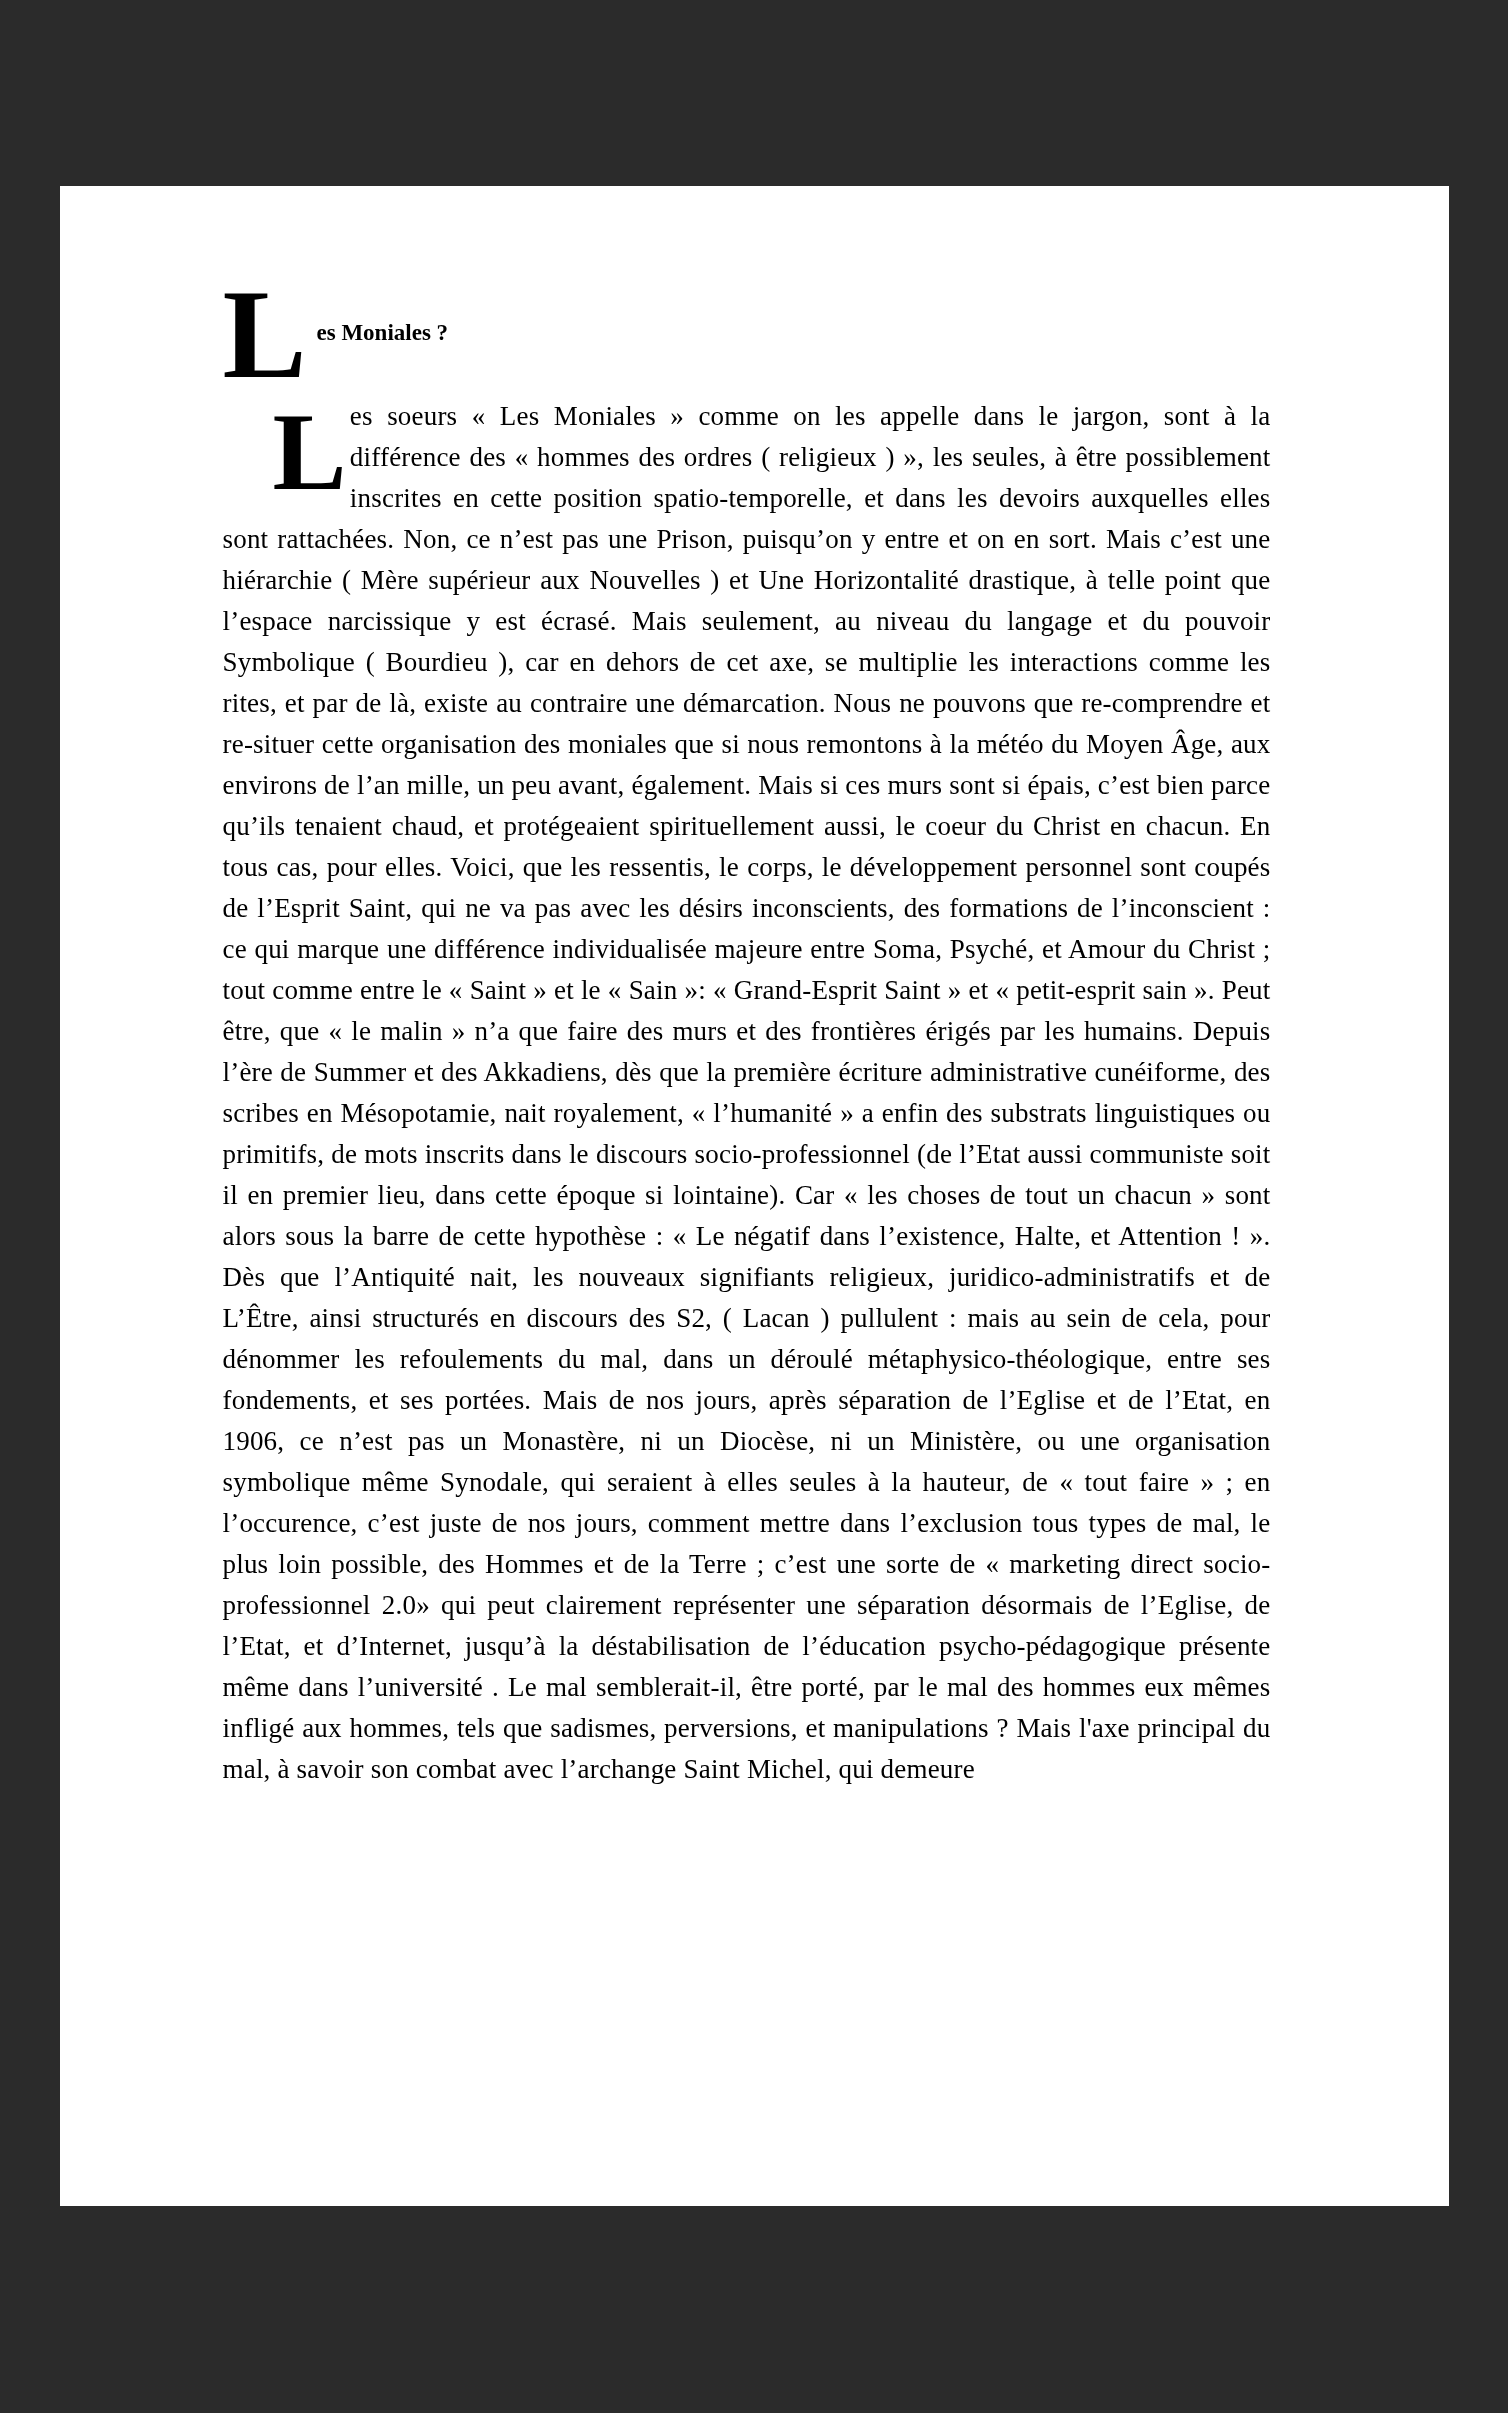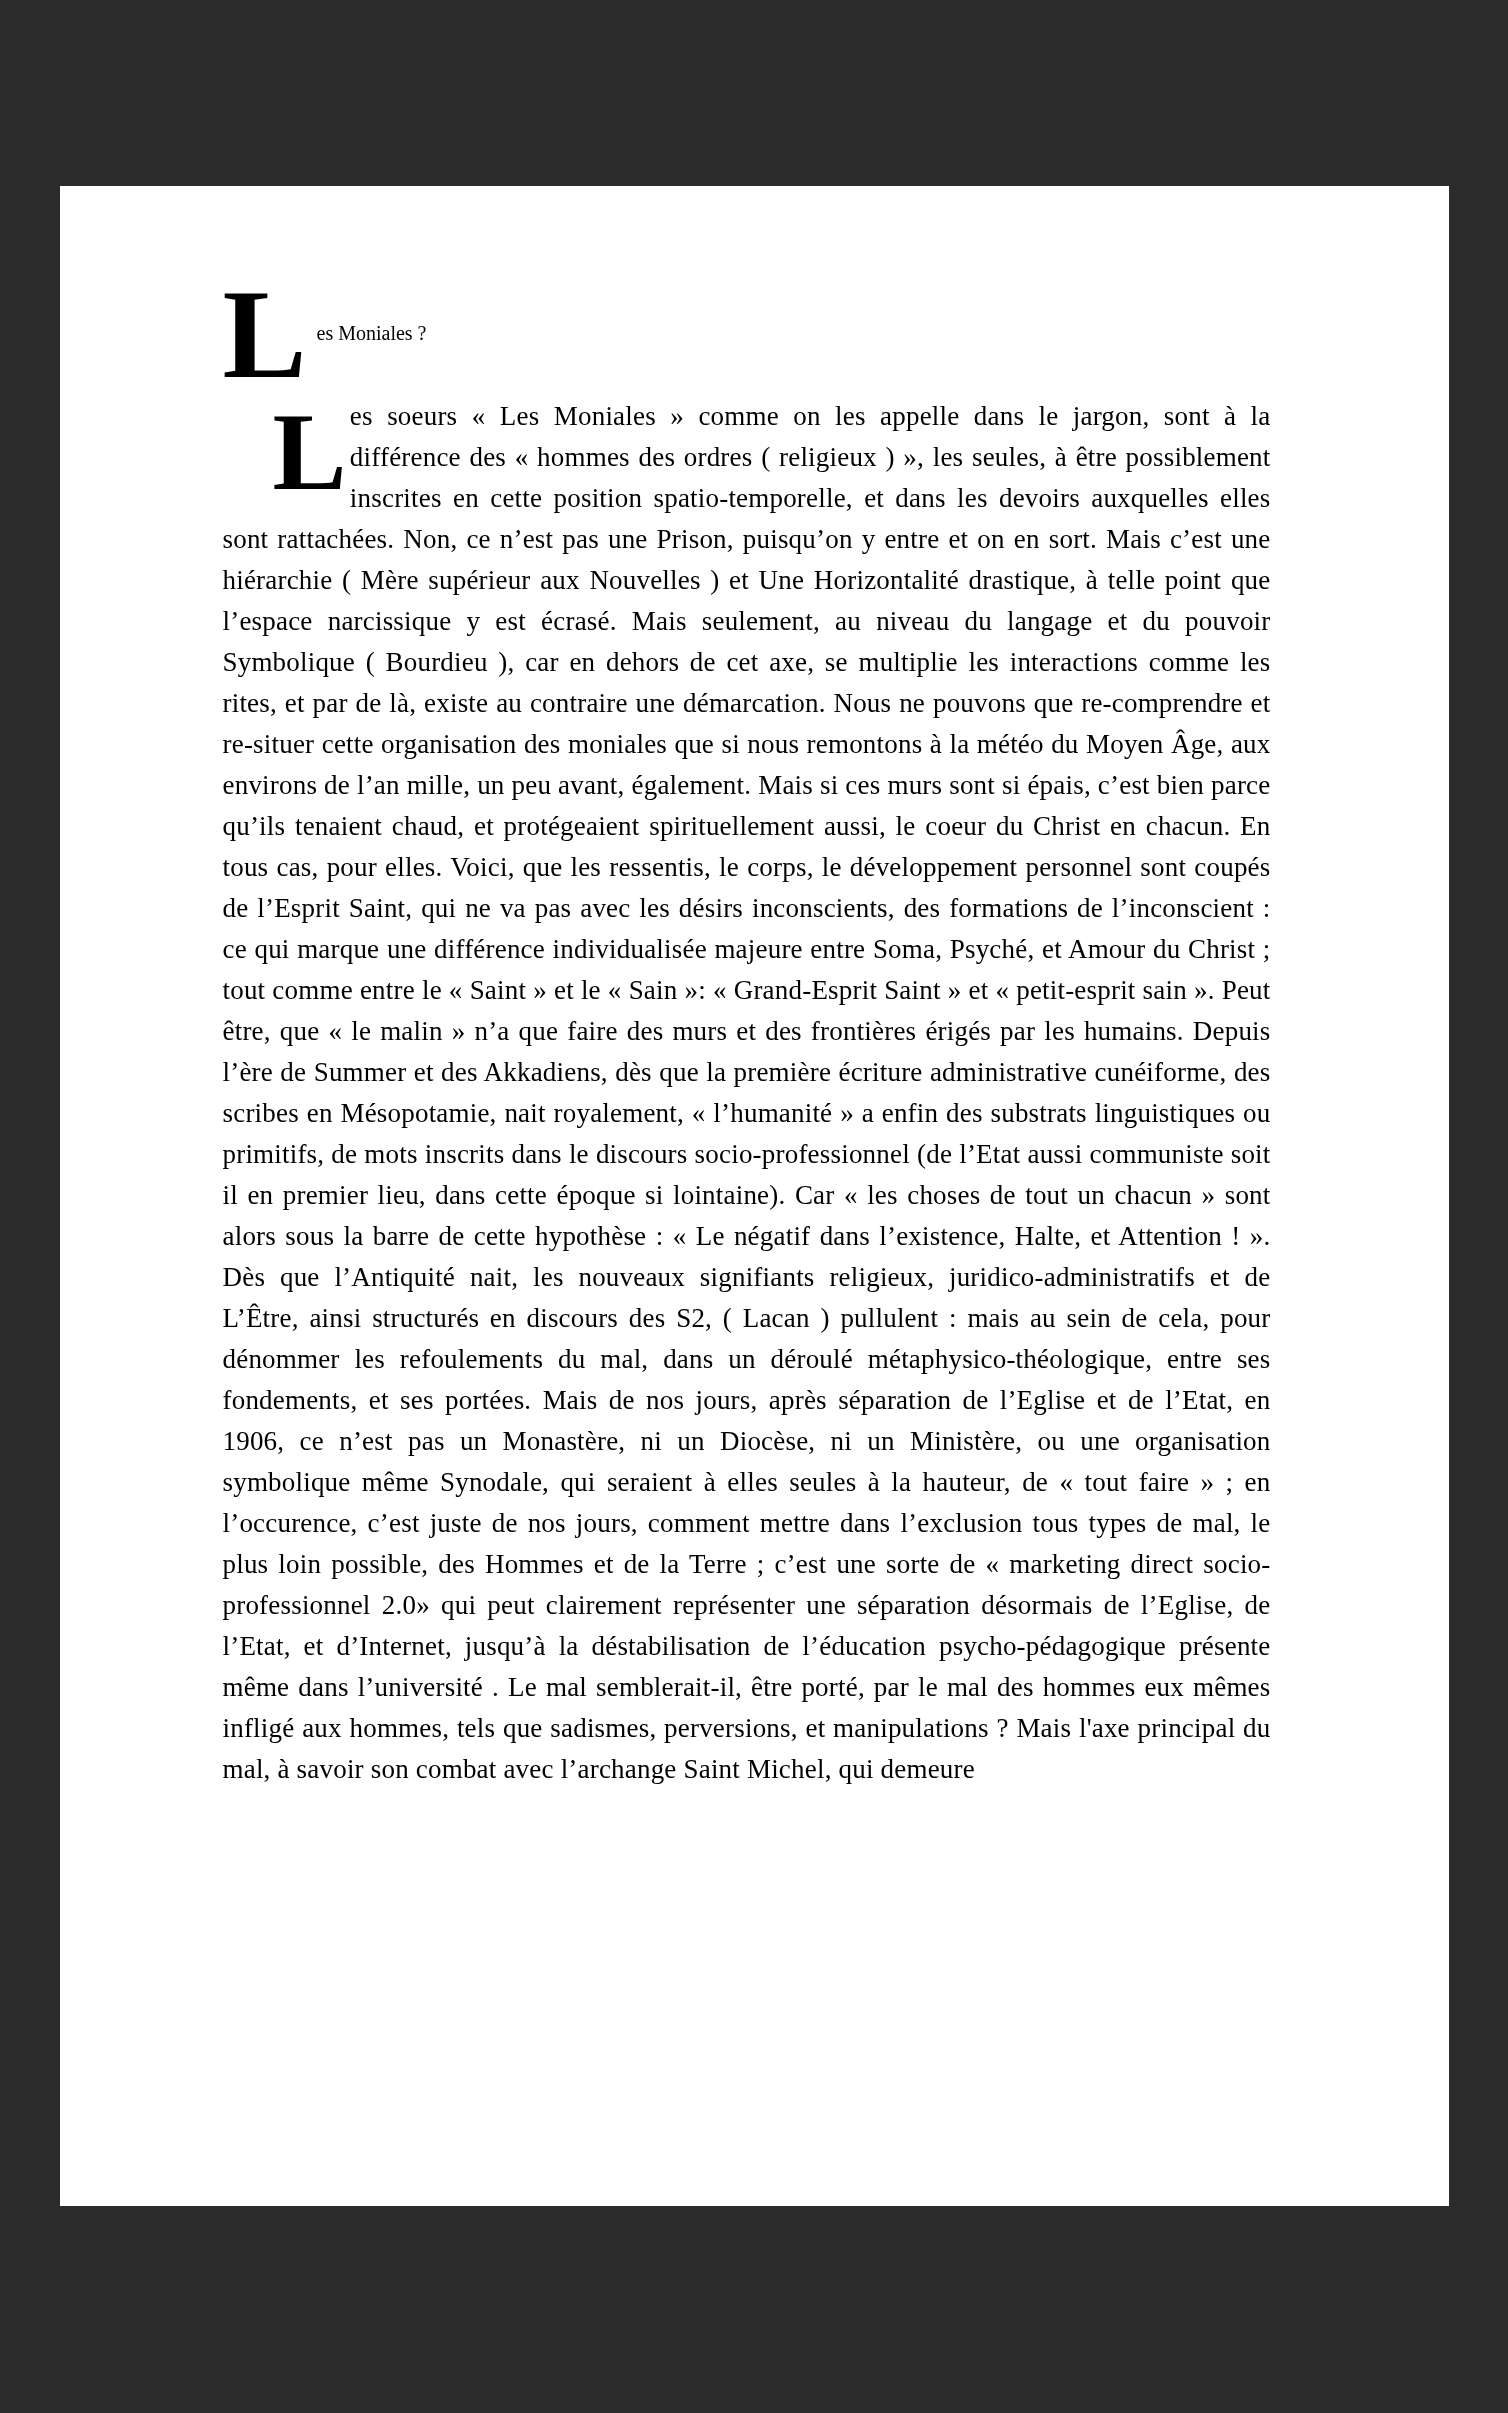--- a/index.html
+++ b/index.html
@@ -54,22 +54,22 @@
     font-family: "Liberation Serif", serif;
     font-weight: bold;
     font-size: 126px;
     line-height: 126px;
     letter-spacing: -1.7px;
   }
   .heading-rest {
     position: absolute;
     left: 94px;
     top: 0px;
-    font-weight: normal;
-    font-size: 20px;
+    font-weight: bold;
+    font-size: 23px;
     line-height: 34px;
   }
   
   .dropcap {
     float: left;
     font-family: "Liberation Serif", serif;
     font-weight: bold;
     font-size: 111px;
     line-height: 87px;
     margin: 11.7px 5px 0 50px;

